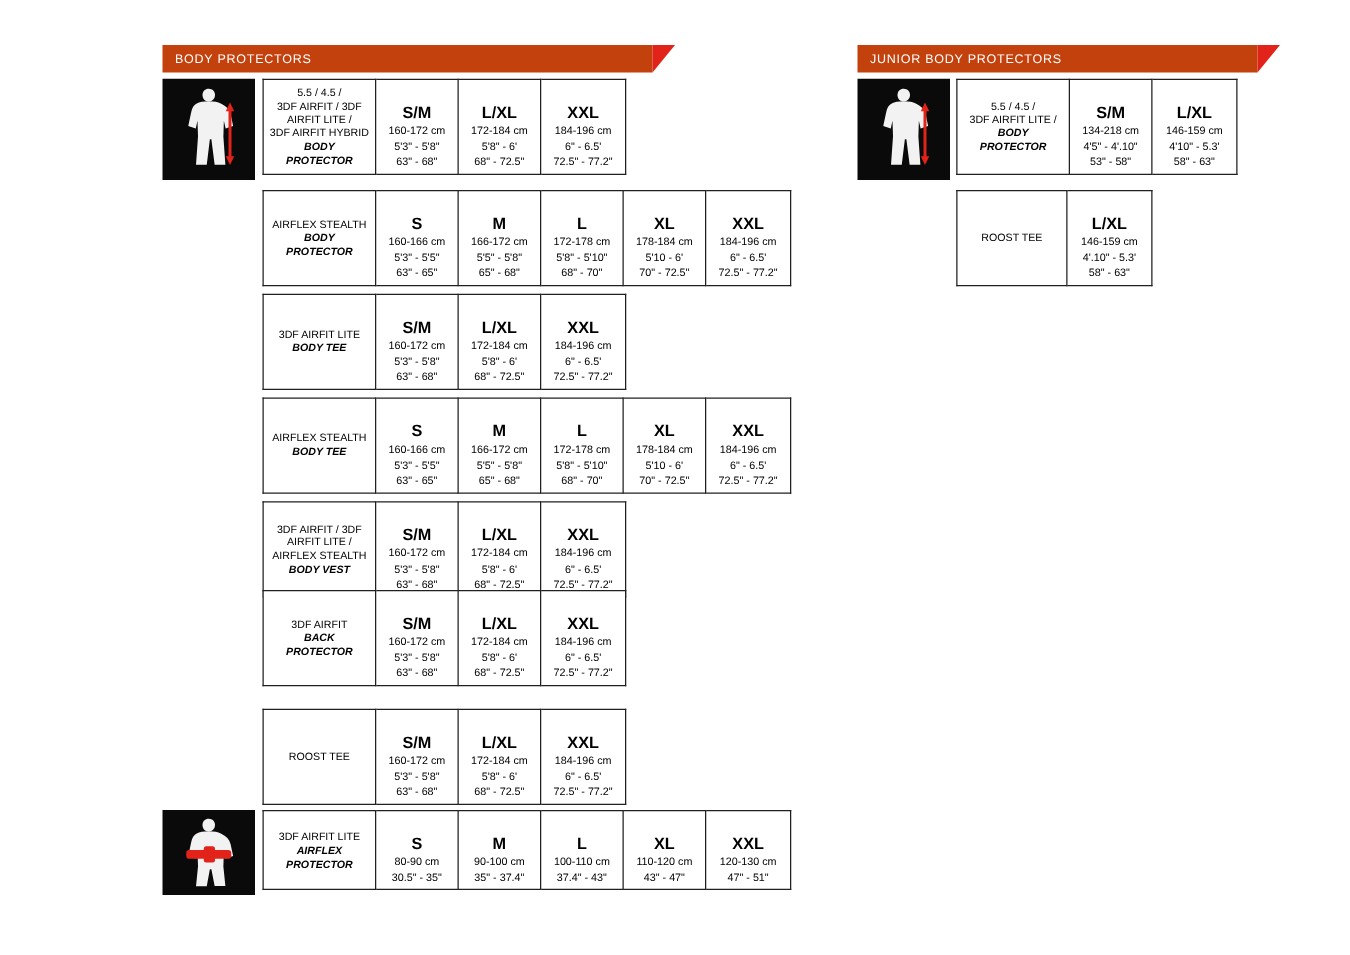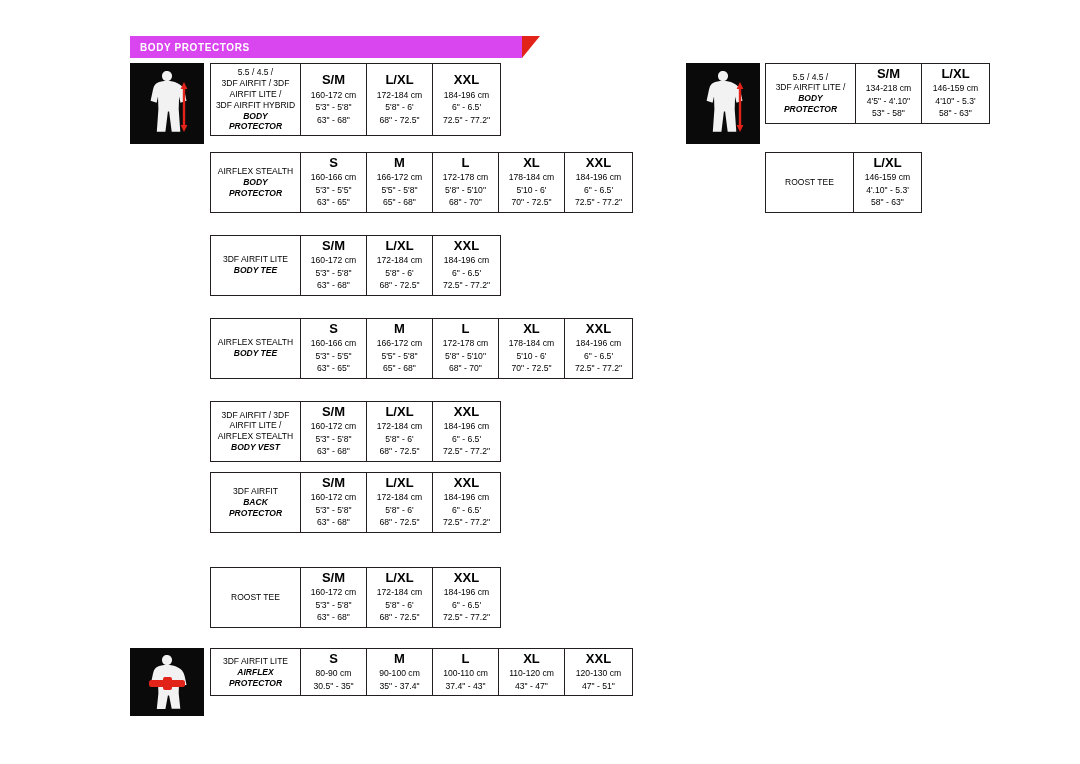--- a/index.html
+++ b/index.html
@@ -19,24 +19,24 @@
   .page {
     position: relative;
     width: 1080px;
     height: 764px;
   }
 
   
   .banner {
     position: absolute;
     height: 22px;
-    background: #d946ef;
+    background: #c2410c;
     color: #ffffff;
     font-size: 10px;
-    font-weight: bold;
+    font-weight: normal;
     letter-spacing: 0.6px;
     display: flex;
     align-items: center;
     padding-left: 10px;
     box-sizing: border-box;
   }
   .banner::after {
     content: "";
     position: absolute;
     right: -18px;
@@ -90,20 +90,21 @@
   .label-cell .strong {
     font-weight: bold;
     display: block;
     font-style: italic;
   }
   .size-head {
     font-size: 13px;
     font-weight: bold;
     line-height: 1.1;
     padding-bottom: 1px;
+    margin-top: 16px;
   }
   .size-line {
     font-size: 8.6px;
     line-height: 1.45;
   }
   .cell-inner {
     display: flex;
     flex-direction: column;
     justify-content: center;
     align-items: center;
@@ -472,20 +473,23 @@
         <div class="cell-inner">
           <div class="size-head">XXL</div>
           <div class="size-line">120-130 cm</div>
           <div class="size-line">47" - 51"</div>
         </div>
       </td>
     </tr>
   </tbody>
     </table>
 
+  <div class="banner" id="banner-junior">
+    <span>JUNIOR BODY PROTECTORS</span>
+  </div>
 
   <div class="figure-box" style="left:686px; top:63px; width:74px; height:81px;">
     <svg width="64" height="72" viewBox="0 0 64 72" aria-hidden="true">
       <g fill="#f2f2f2">
         <path d="M32 3c3 0 5 2.2 5 5s-2 5.2-5 5.2-5-2.2-5-5.2S29 3 32 3z"></path>
         <path d="M22 15c3-1.4 5.5-2 10-2s7 .6 10 2c4 1.8 6.5 4.4 7.5 8.4l2 9.4-6 2-1.4-6.2-.4 12.6 1.6 22.6h-8.6l-2.6-20.4h-1.2L30.4 63.8h-8.6L23.4 41.2 23 28.6l-1.4 6.2-6-2 2-9.4C18.6 19.4 19 16.8 22 15z"></path>
       </g>
       <g stroke="#e2231a" stroke-width="2.4" fill="none">
         <line x1="49" y1="20" x2="49" y2="58"></line>
       </g>

